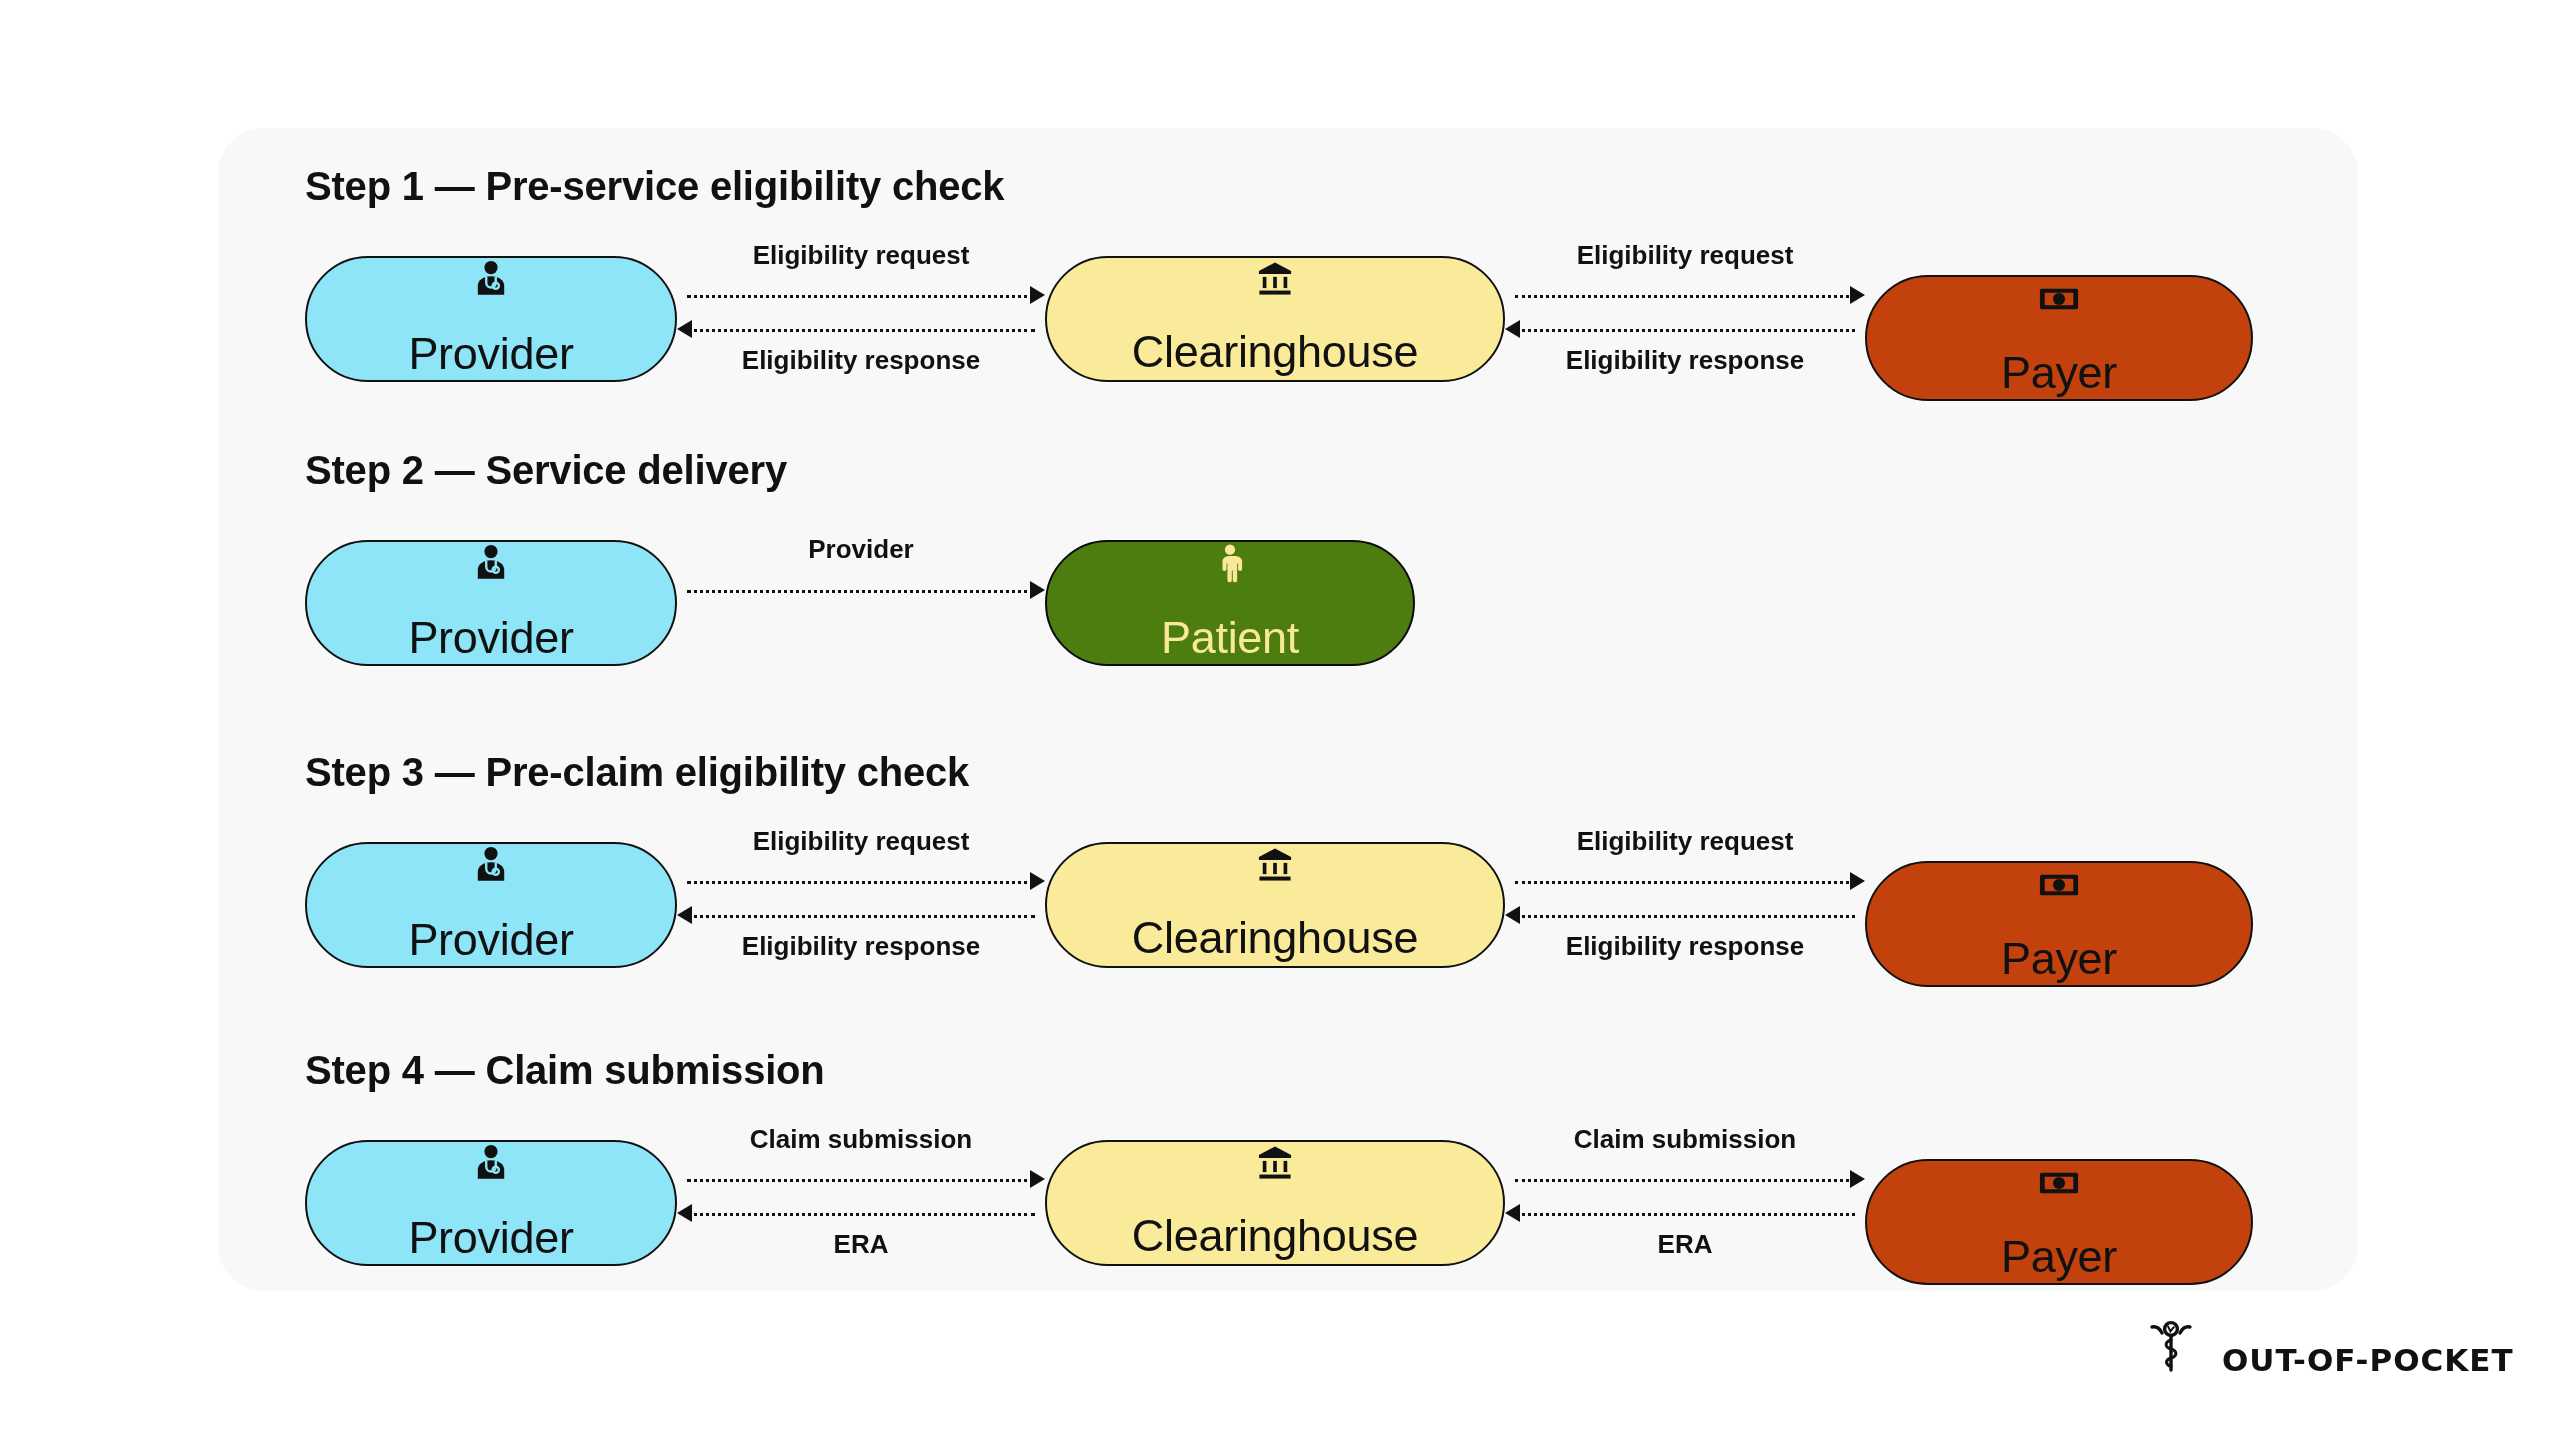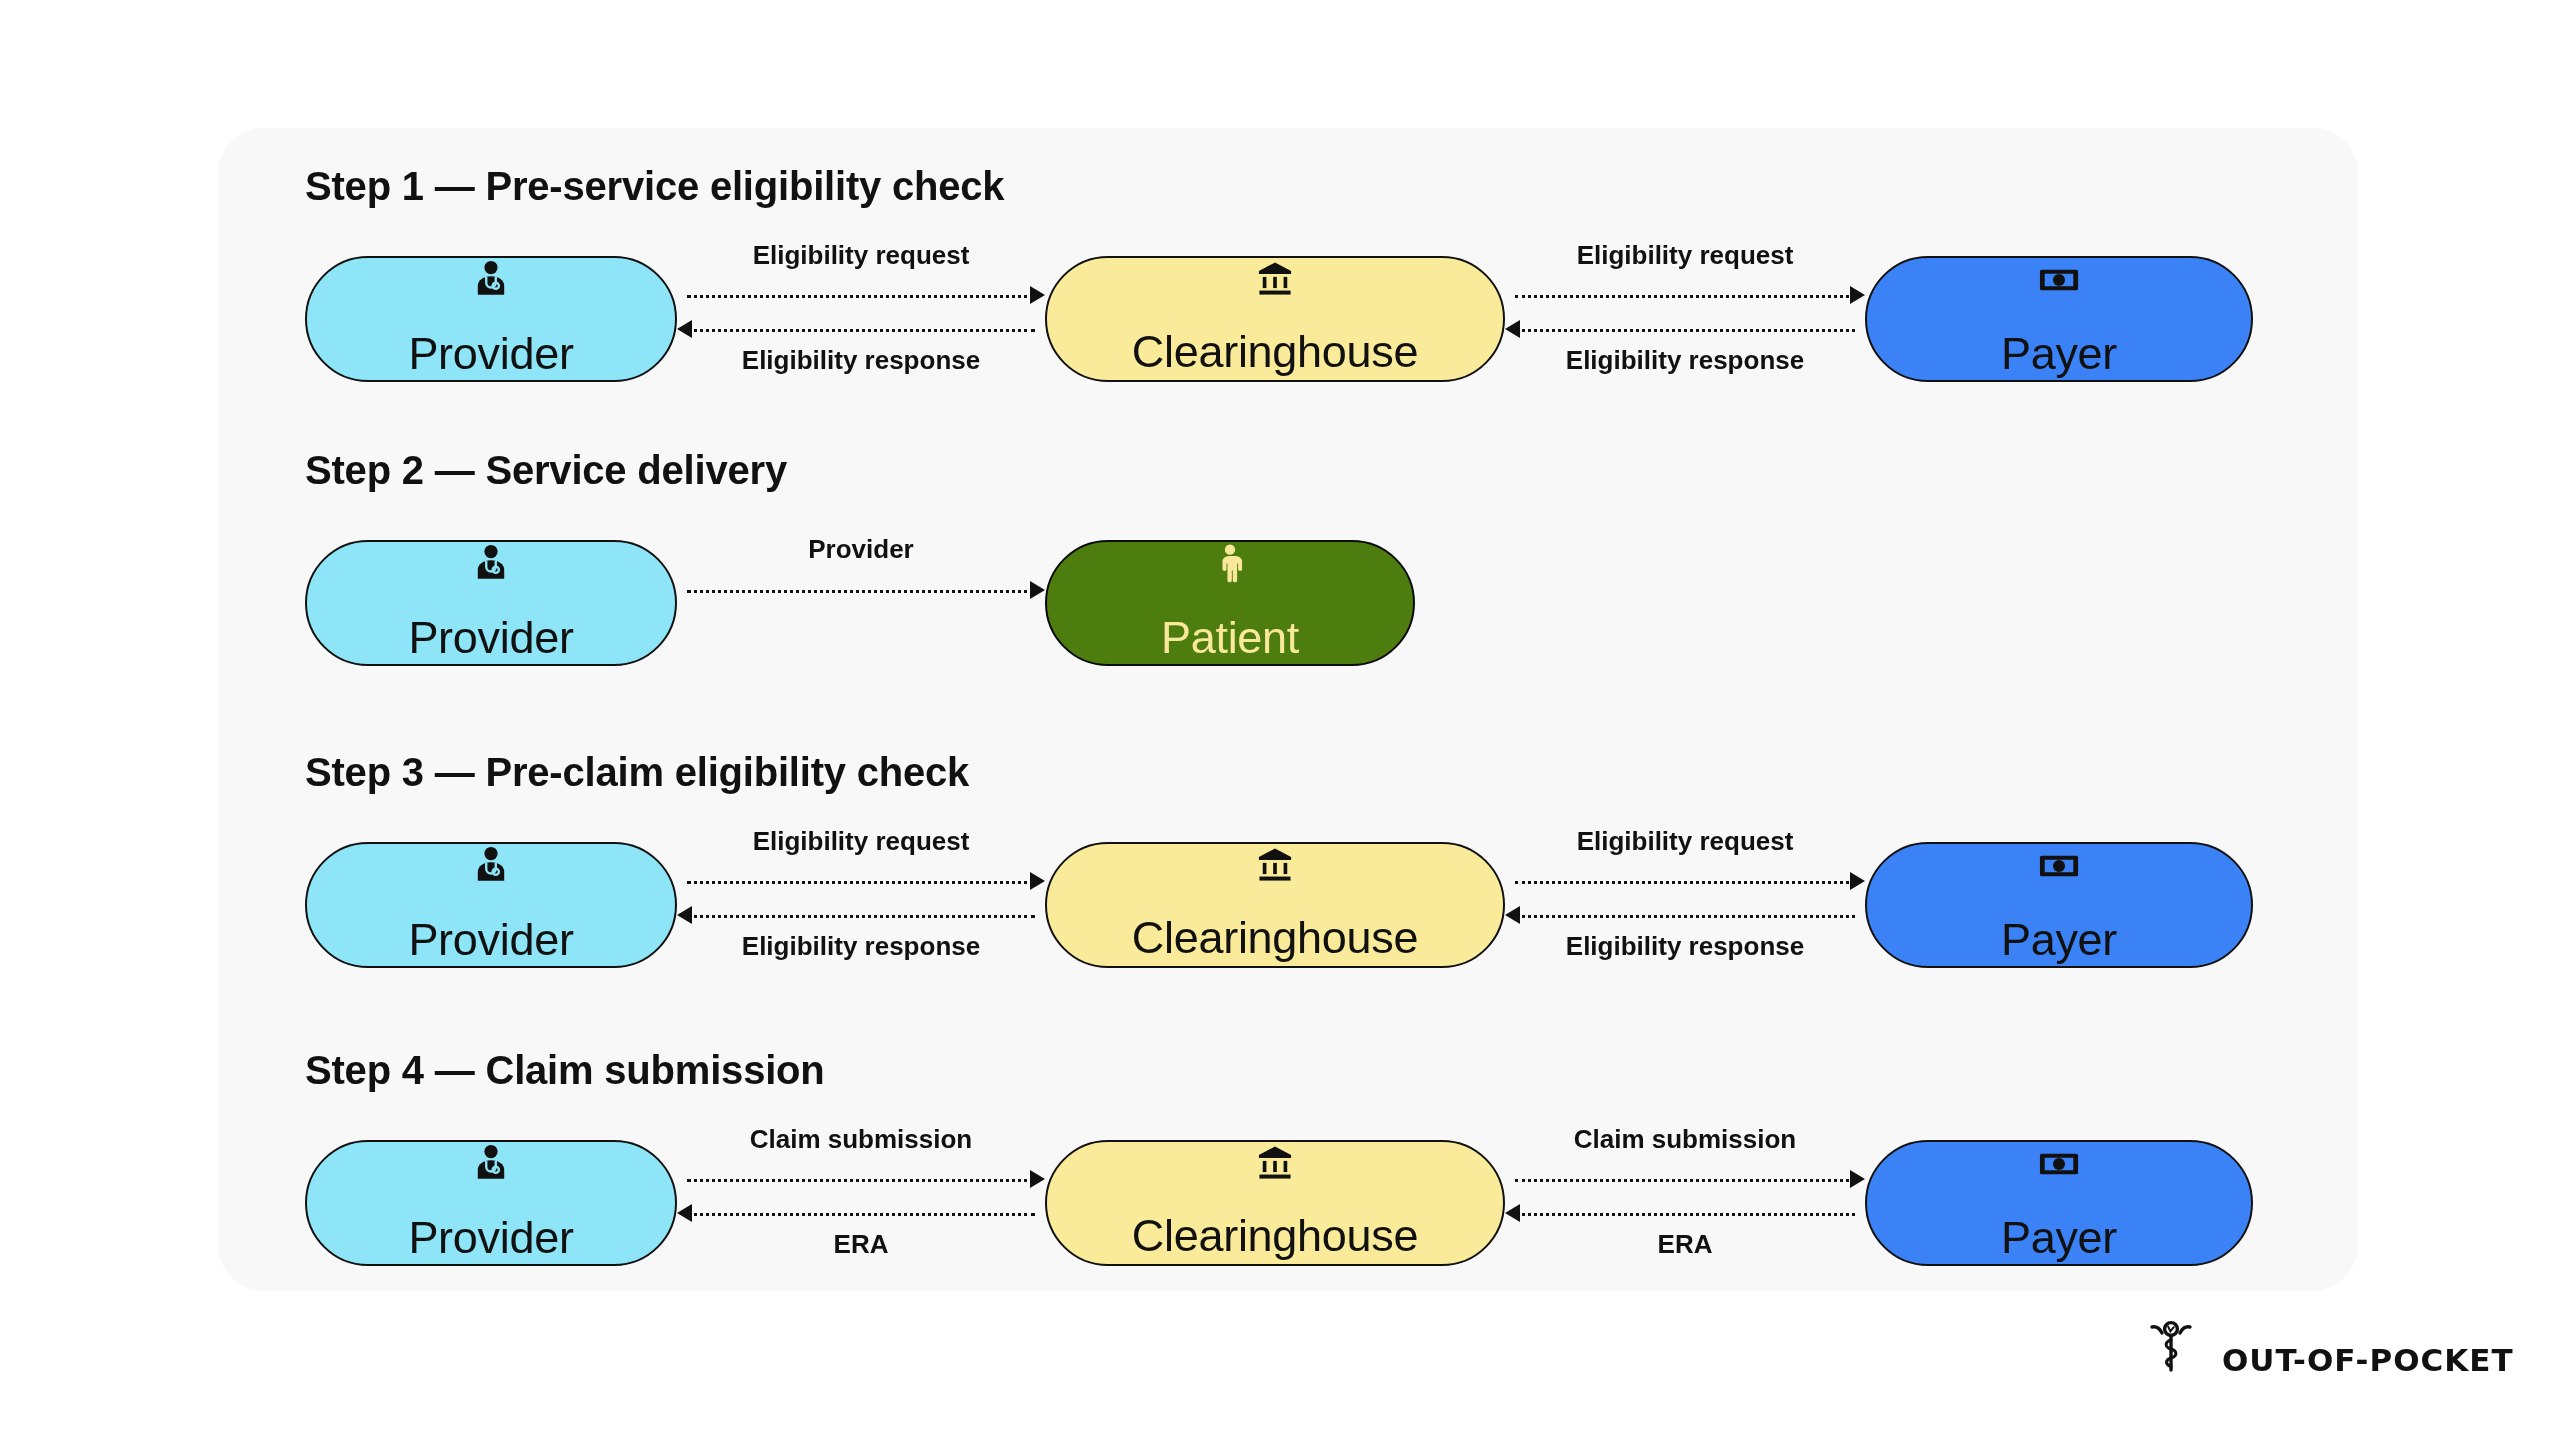--- a/index.html
+++ b/index.html
@@ -89,21 +89,22 @@
     background: #8EE5F7;
   }
   .node.clearinghouse {
     left: 740px;
     width: 460px;
     background: #FAEB9B;
   }
   .node.payer {
     left: 1560px;
     width: 388px;
-    background: #3b82f6;
+    background: #c2410c;
+    margin-top: 19px;
   }
   .node.patient {
     left: 740px;
     width: 370px;
     background: #4d7c0f;
     border-color: #0B0B0B;
   }
   .node.patient .node-label { color: #FAE89A; }
 
   

